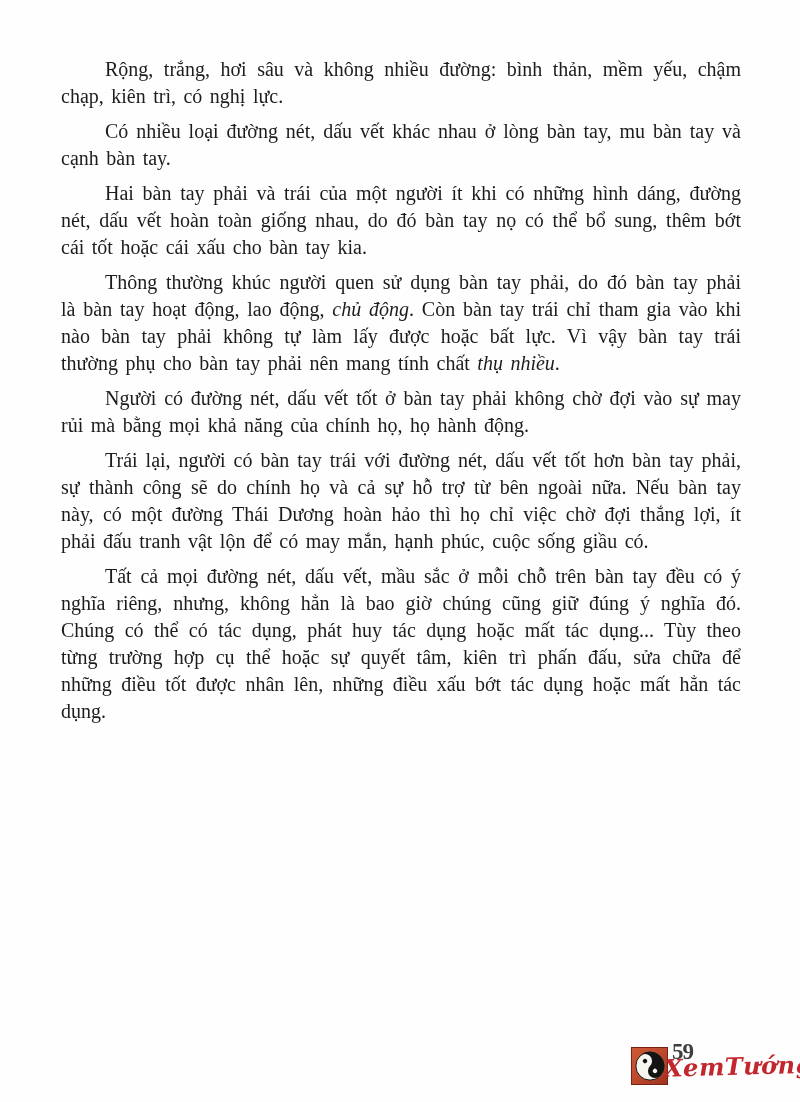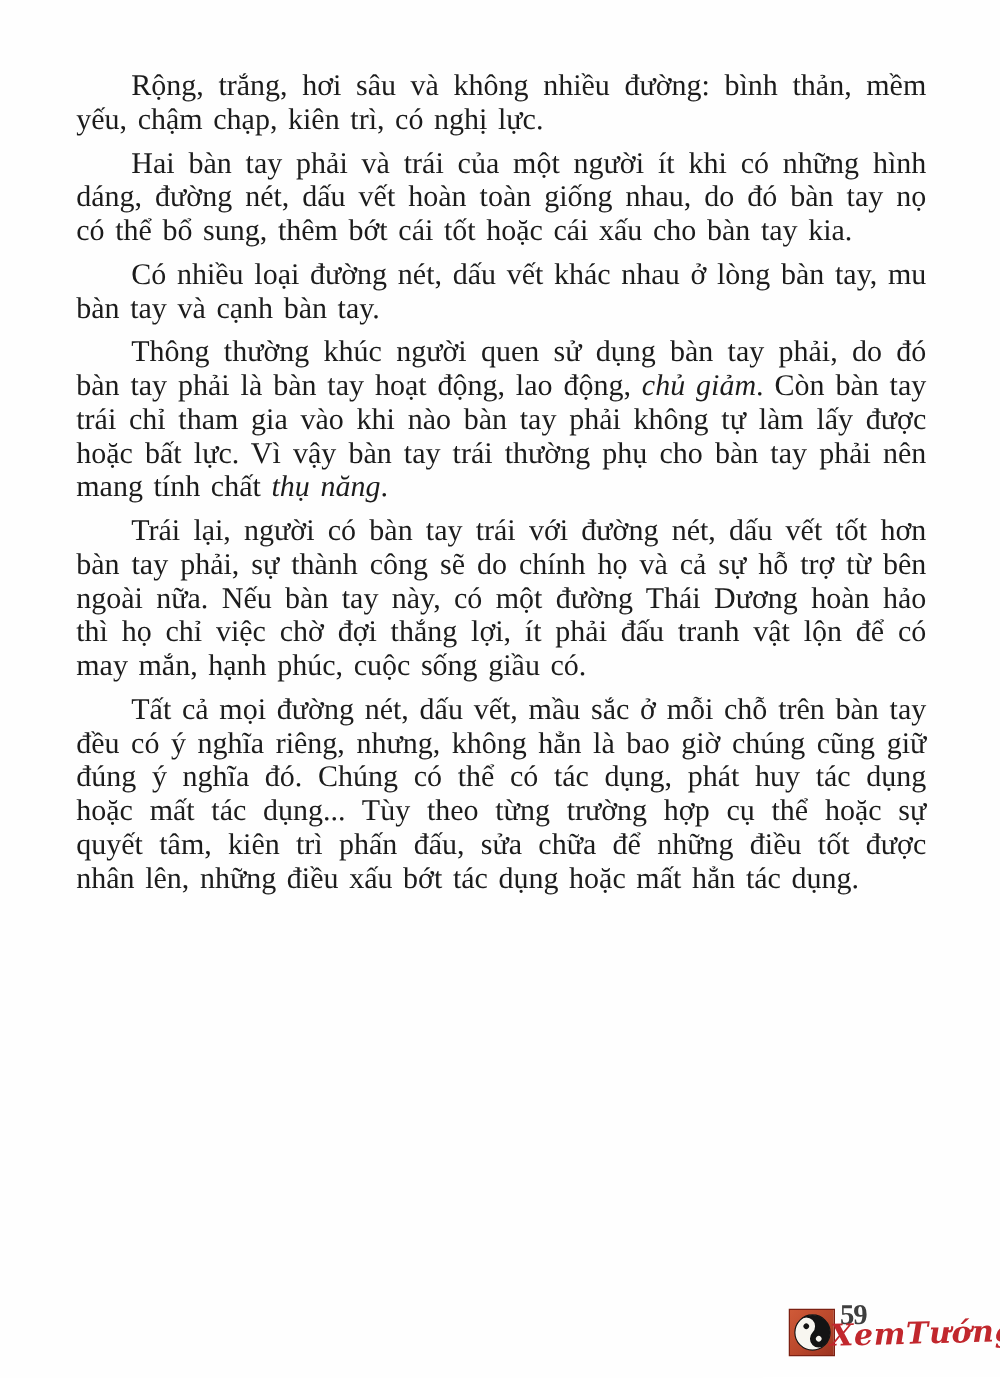--- a/index.html
+++ b/index.html
@@ -14,21 +14,21 @@
     background: #fefefe;
     overflow: hidden;
     font-family: "Liberation Serif", serif;
   }
   .text-block {
     position: absolute;
     left: 61px;
     top: 56px;
     width: 680px;
     color: #1c1c1c;
-    font-size: 24px;
+    font-size: 20px;
     line-height: 27px;
     text-align: justify;
     word-spacing: 2.5px;
   }
   .text-block p {
     margin: 0 0 8px 0;
     text-indent: 44px;
   }
   .text-block .it {
     font-style: italic;
@@ -85,23 +85,24 @@
     letter-spacing: 0.5px;
   }
 </style>
 </head>
 <body>
 
 <div class="page">
 
   <div class="text-block">
       <p><span>Rộng, trắng, hơi sâu và không nhiều đường: bình thản, mềm yếu, chậm chạp, kiên trì, có nghị lực.</span></p>
+      <p><span>Có nhiều loại đường nét, dấu vết khác nhau ở lòng bàn tay, mu bàn tay và cạnh bàn tay.</span></p>
       <p><span>Hai bàn tay phải và trái của một người ít khi có những hình dáng, đường nét, dấu vết hoàn toàn giống nhau, do đó bàn tay nọ có thể bổ sung, thêm bớt cái tốt hoặc cái xấu cho bàn tay kia.</span></p>
-      <p><span>Có nhiều loại đường nét, dấu vết khác nhau ở lòng bàn tay, mu bàn tay và cạnh bàn tay.</span></p>
-      <p><span>Thông thường khúc người quen sử dụng bàn tay phải, do đó bàn tay phải là bàn tay hoạt động, lao động, </span><span class="it">chủ giảm</span><span>. Còn bàn tay trái chỉ tham gia vào khi nào bàn tay phải không tự làm lấy được hoặc bất lực. Vì vậy bàn tay trái thường phụ cho bàn tay phải nên mang tính chất </span><span class="it">thụ năng</span><span>.</span></p>
+      <p><span>Thông thường khúc người quen sử dụng bàn tay phải, do đó bàn tay phải là bàn tay hoạt động, lao động, </span><span class="it">chủ động</span><span>. Còn bàn tay trái chỉ tham gia vào khi nào bàn tay phải không tự làm lấy được hoặc bất lực. Vì vậy bàn tay trái thường phụ cho bàn tay phải nên mang tính chất </span><span class="it">thụ nhiều</span><span>.</span></p>
+      <p><span>Người có đường nét, dấu vết tốt ở bàn tay phải không chờ đợi vào sự may rủi mà bằng mọi khả năng của chính họ, họ hành động.</span></p>
       <p><span>Trái lại, người có bàn tay trái với đường nét, dấu vết tốt hơn bàn tay phải, sự thành công sẽ do chính họ và cả sự hỗ trợ từ bên ngoài nữa. Nếu bàn tay này, có một đường Thái Dương hoàn hảo thì họ chỉ việc chờ đợi thắng lợi, ít phải đấu tranh vật lộn để có may mắn, hạnh phúc, cuộc sống giầu có.</span></p>
       <p><span>Tất cả mọi đường nét, dấu vết, mầu sắc ở mỗi chỗ trên bàn tay đều có ý nghĩa riêng, nhưng, không hẳn là bao giờ chúng cũng giữ đúng ý nghĩa đó. Chúng có thể có tác dụng, phát huy tác dụng hoặc mất tác dụng... Tùy theo từng trường hợp cụ thể hoặc sự quyết tâm, kiên trì phấn đấu, sửa chữa để những điều tốt được nhân lên, những điều xấu bớt tác dụng hoặc mất hẳn tác dụng.</span></p>
     </div>
 
   <div class="watermark">
     <div class="logo">
       <svg viewBox="0 0 100 100" aria-hidden="true">
         <circle cx="50" cy="50" r="47" fill="#f8f6f0" stroke="#111111" stroke-width="3"></circle>
         <path d="M50,3 A47,47 0 0 1 50,97 A23.5,23.5 0 0 1 50,50 A23.5,23.5 0 0 0 50,3 Z" fill="#141414"></path>
         <circle cx="50" cy="26.5" r="7.5" fill="#141414"></circle>

